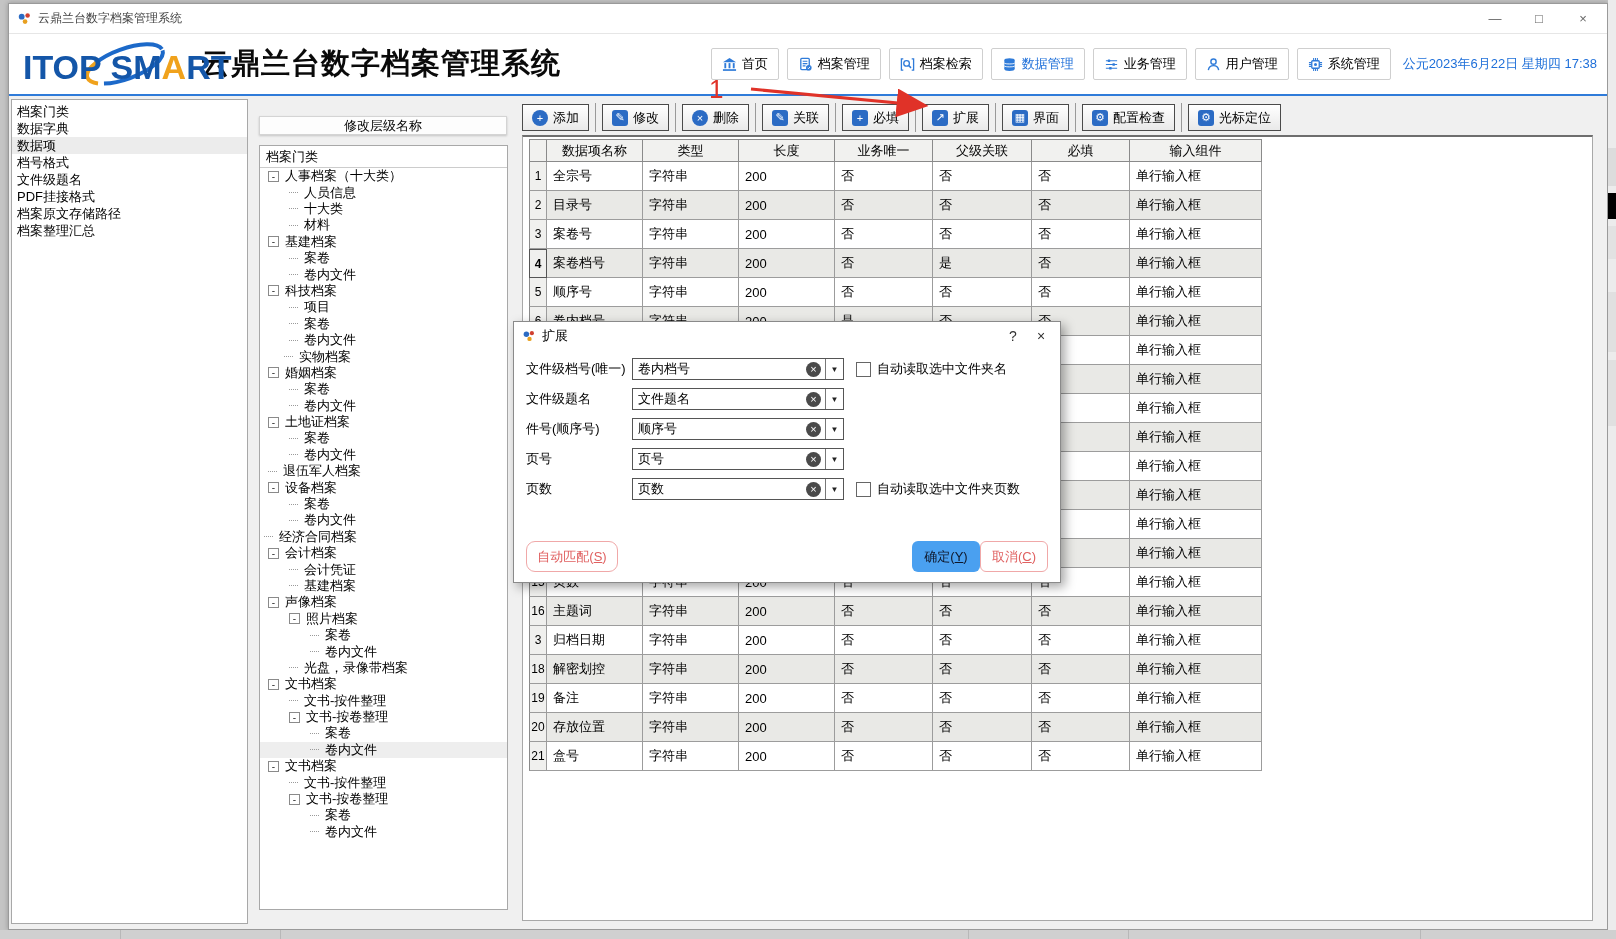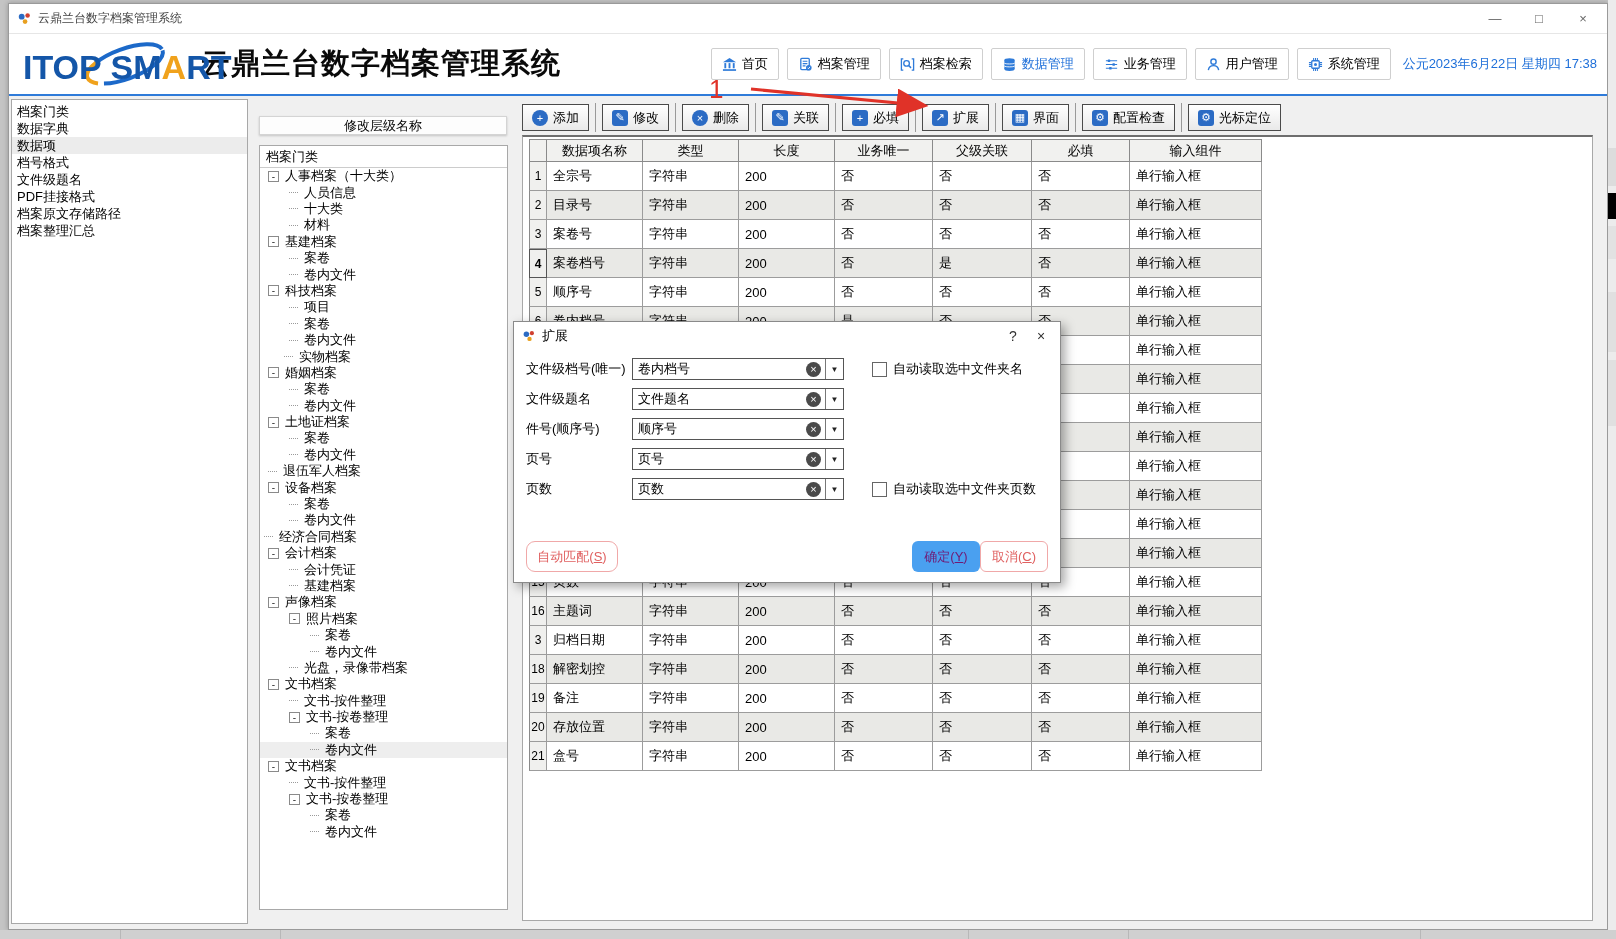--- a/index.html
+++ b/index.html
@@ -68,26 +68,26 @@
        box-shadow:4px 4px 10px rgba(0,0,0,.35);box-sizing:border-box;z-index:50}
   .dlg-title{height:28px;display:flex;align-items:center;padding:0 8px;font-size:13px;gap:6px}
   .dlg-title .sp{flex:1}
   .dlg-hb{width:22px;height:22px;display:flex;align-items:center;justify-content:center;color:#333;font-size:14px}
   .drow{display:flex;align-items:center;margin:8px 12px;height:22px}
   .dlabel{width:106px;font-size:13px;flex:none;white-space:nowrap}
   .combo{position:relative;width:212px;height:22px;border:1px solid #555;background:#fff;display:flex;align-items:center;box-sizing:border-box;flex:none}
   .cval{flex:1;padding-left:5px;font-size:13px}
   .cclear{width:15px;height:15px;border-radius:50%;background:#4a4a4a;color:#fff;font-size:11px;line-height:15px;text-align:center;margin-right:4px;flex:none}
   .carrow{width:17px;height:100%;border-left:1px solid #777;font-size:8px;display:flex;align-items:center;justify-content:center;color:#222;flex:none}
-  .dcheck{display:flex;align-items:center;margin-left:28px;font-size:13px;gap:6px;white-space:nowrap}
+  .dcheck{display:flex;align-items:center;margin-left:12px;font-size:13px;gap:6px;white-space:nowrap}
   .cbox{width:13px;height:13px;border:1px solid #666;background:#fff;flex:none}
   .dlg-btns{position:absolute;left:0;right:0;bottom:10px;display:flex;align-items:center;padding:0 12px}
   .dlg-btn{font-size:13px;font-family:inherit;height:31px}
   .btn-auto{width:92px;border:1px solid #f0a8a8;color:#e06060;background:#fff;border-radius:9px}
-  .btn-ok{margin-left:auto;width:68px;background:#4aa0f0;color:#701a75;border:none;border-radius:6px}
+  .btn-ok{margin-left:auto;width:68px;background:#4aa0f0;color:#0f172a;border:none;border-radius:6px}
   .btn-cancel{width:68px;border:1px solid #f0a8a8;color:#e06060;background:#fff;border-radius:6px}
   
   .anno-num{position:absolute;left:700px;top:70px;color:#e03228;font-size:26px;z-index:60}
   .anno-arrow{position:absolute;left:712px;top:72px;z-index:60}
   
   .rsliver{position:absolute;right:0;top:0;width:8px;height:939px;background:#ececec;z-index:5}
   .rsliver div{position:absolute;left:0;width:8px}
   .bstrip{position:absolute;left:0;top:930px;width:1616px;height:9px;background:#d0d0d0;z-index:5}
   .bstrip span{position:absolute;top:0;width:1px;height:9px;background:#b8b8b8}
   u{text-decoration:underline}

